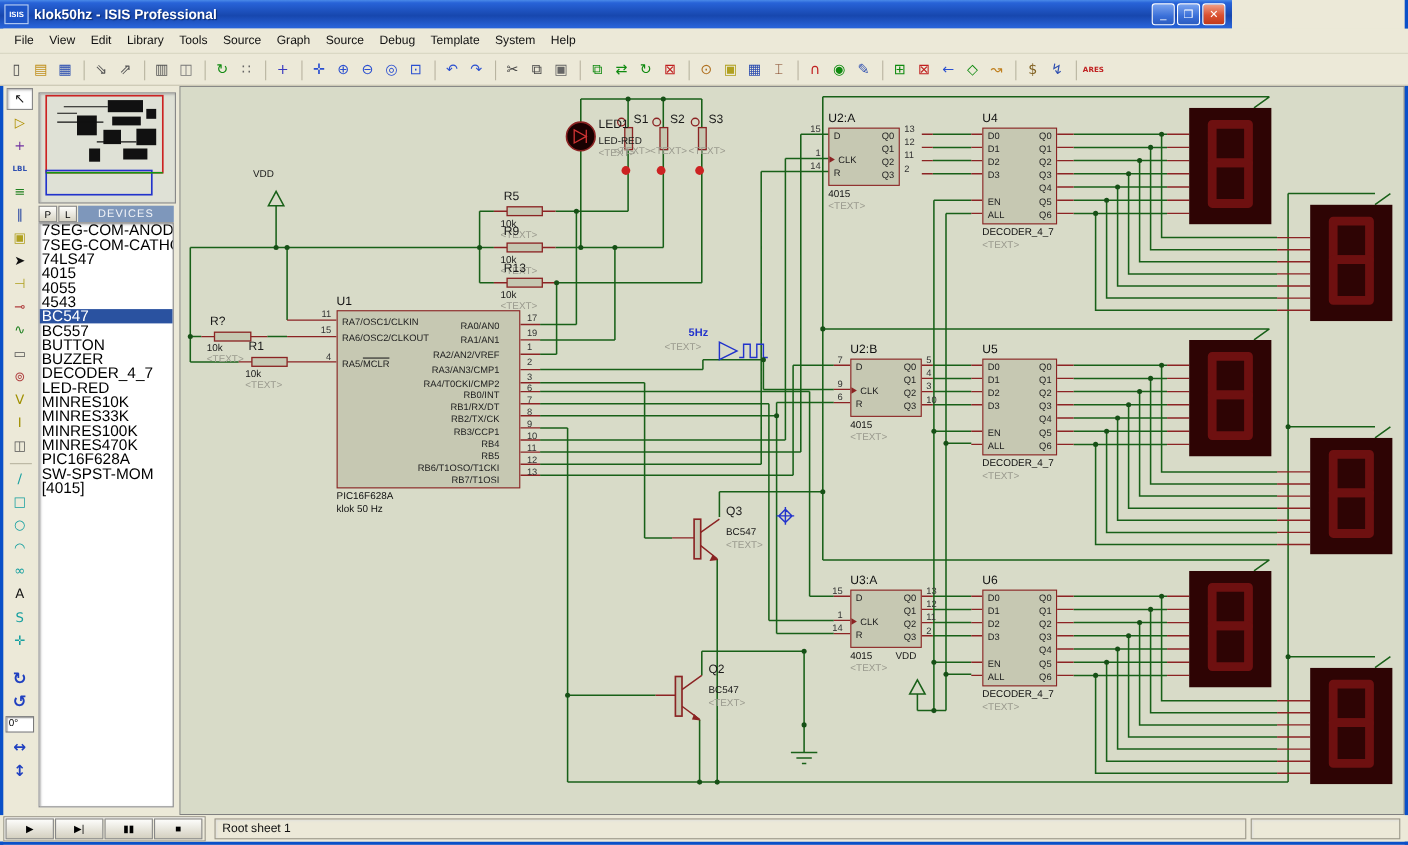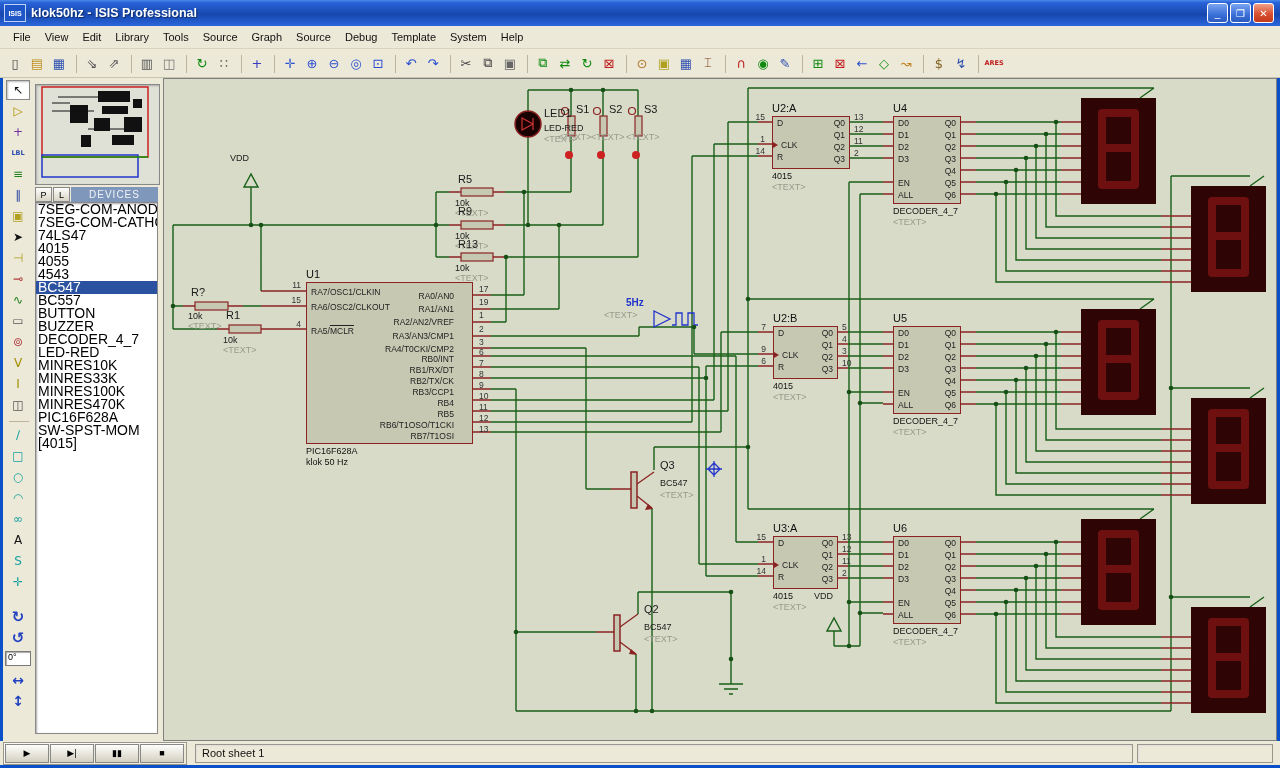--- a/index.html
+++ b/index.html
@@ -1,21 +1,21 @@
 <!DOCTYPE html>
 <html><head>
 <meta charset="utf-8">
 <style>
   html,body{margin:0;padding:0}
   body{width:1280px;height:768px;position:relative;overflow:hidden;
        font-family:"Liberation Sans",sans-serif;background:#ece9d8;
        -webkit-font-smoothing:antialiased}
   .frame{position:absolute;inset:0;border:3px solid #0a50c8;border-top:none;pointer-events:none;z-index:50}
   
-  .titlebar{position:absolute;left:0;top:0;width:1280px;height:26px;
+  .titlebar{position:absolute;left:0;top:0;width:1120px;height:26px;
     background:linear-gradient(180deg,#4a8ae8 0%,#2863d8 10%,#1747ae 55%,#2863d8 95%);
     display:flex;align-items:center;color:#fff;z-index:60}
   .logo{width:20px;height:16px;margin:0 5px 0 4px;background:#1e56c8;border:1px solid #bcd2f5;
     font-size:7px;font-weight:bold;display:flex;align-items:center;justify-content:center;letter-spacing:0}
   .title{font-size:12.5px;font-weight:bold;text-shadow:1px 1px 1px #0a2a6a;flex:1}
   .winbtns{display:flex;gap:2px;margin-right:6px}
   .winbtn{width:21px;height:20px;border-radius:3px;border:1px solid #fff;
     background:linear-gradient(180deg,#7aa4ef,#3a6fd8 60%,#2c5cc0);color:#fff;font-size:10px;
     display:flex;align-items:center;justify-content:center;padding:0}
   .winbtn.close{background:linear-gradient(180deg,#f0a088,#da5030 55%,#c23a1c)}
@@ -433,21 +433,21 @@
           <div class="prow"><span class="pname">RB3/CCP1</span><span class="pnum">9</span></div>
           <div class="prow"><span class="pname">RB4</span><span class="pnum">10</span></div>
           <div class="prow"><span class="pname">RB5</span><span class="pnum">11</span></div>
           <div class="prow"><span class="pname">RB6/T1OSO/T1CKI</span><span class="pnum">12</span></div>
           <div class="prow"><span class="pname">RB7/T1OSI</span><span class="pnum">13</span></div>
         </div>
     <div class="chip-type">PIC16F628A</div>
     <div class="chip-text">klok 50 Hz</div>
   </div>
 
-  <div class="chip sr" style="left:606px;top:32px;width:78px;height:53px">
+  <div class="chip sr" style="left:587px;top:32px;width:65px;height:53px">
     <div class="chip-ref">U2:A</div>
     <div class="pins pins-in">
 
     <div class="prow"><span class="pnum">15</span><span class="pname">D</span></div>
           <div class="prow"><span class="pnum">1</span><span class="pname">CLK</span></div>
           <div class="prow"><span class="pnum">14</span><span class="pname">R</span></div>
         </div>
     <div class="pins pins-out">
 
     <div class="prow"><span class="pname">Q0</span><span class="pnum">13</span></div>

